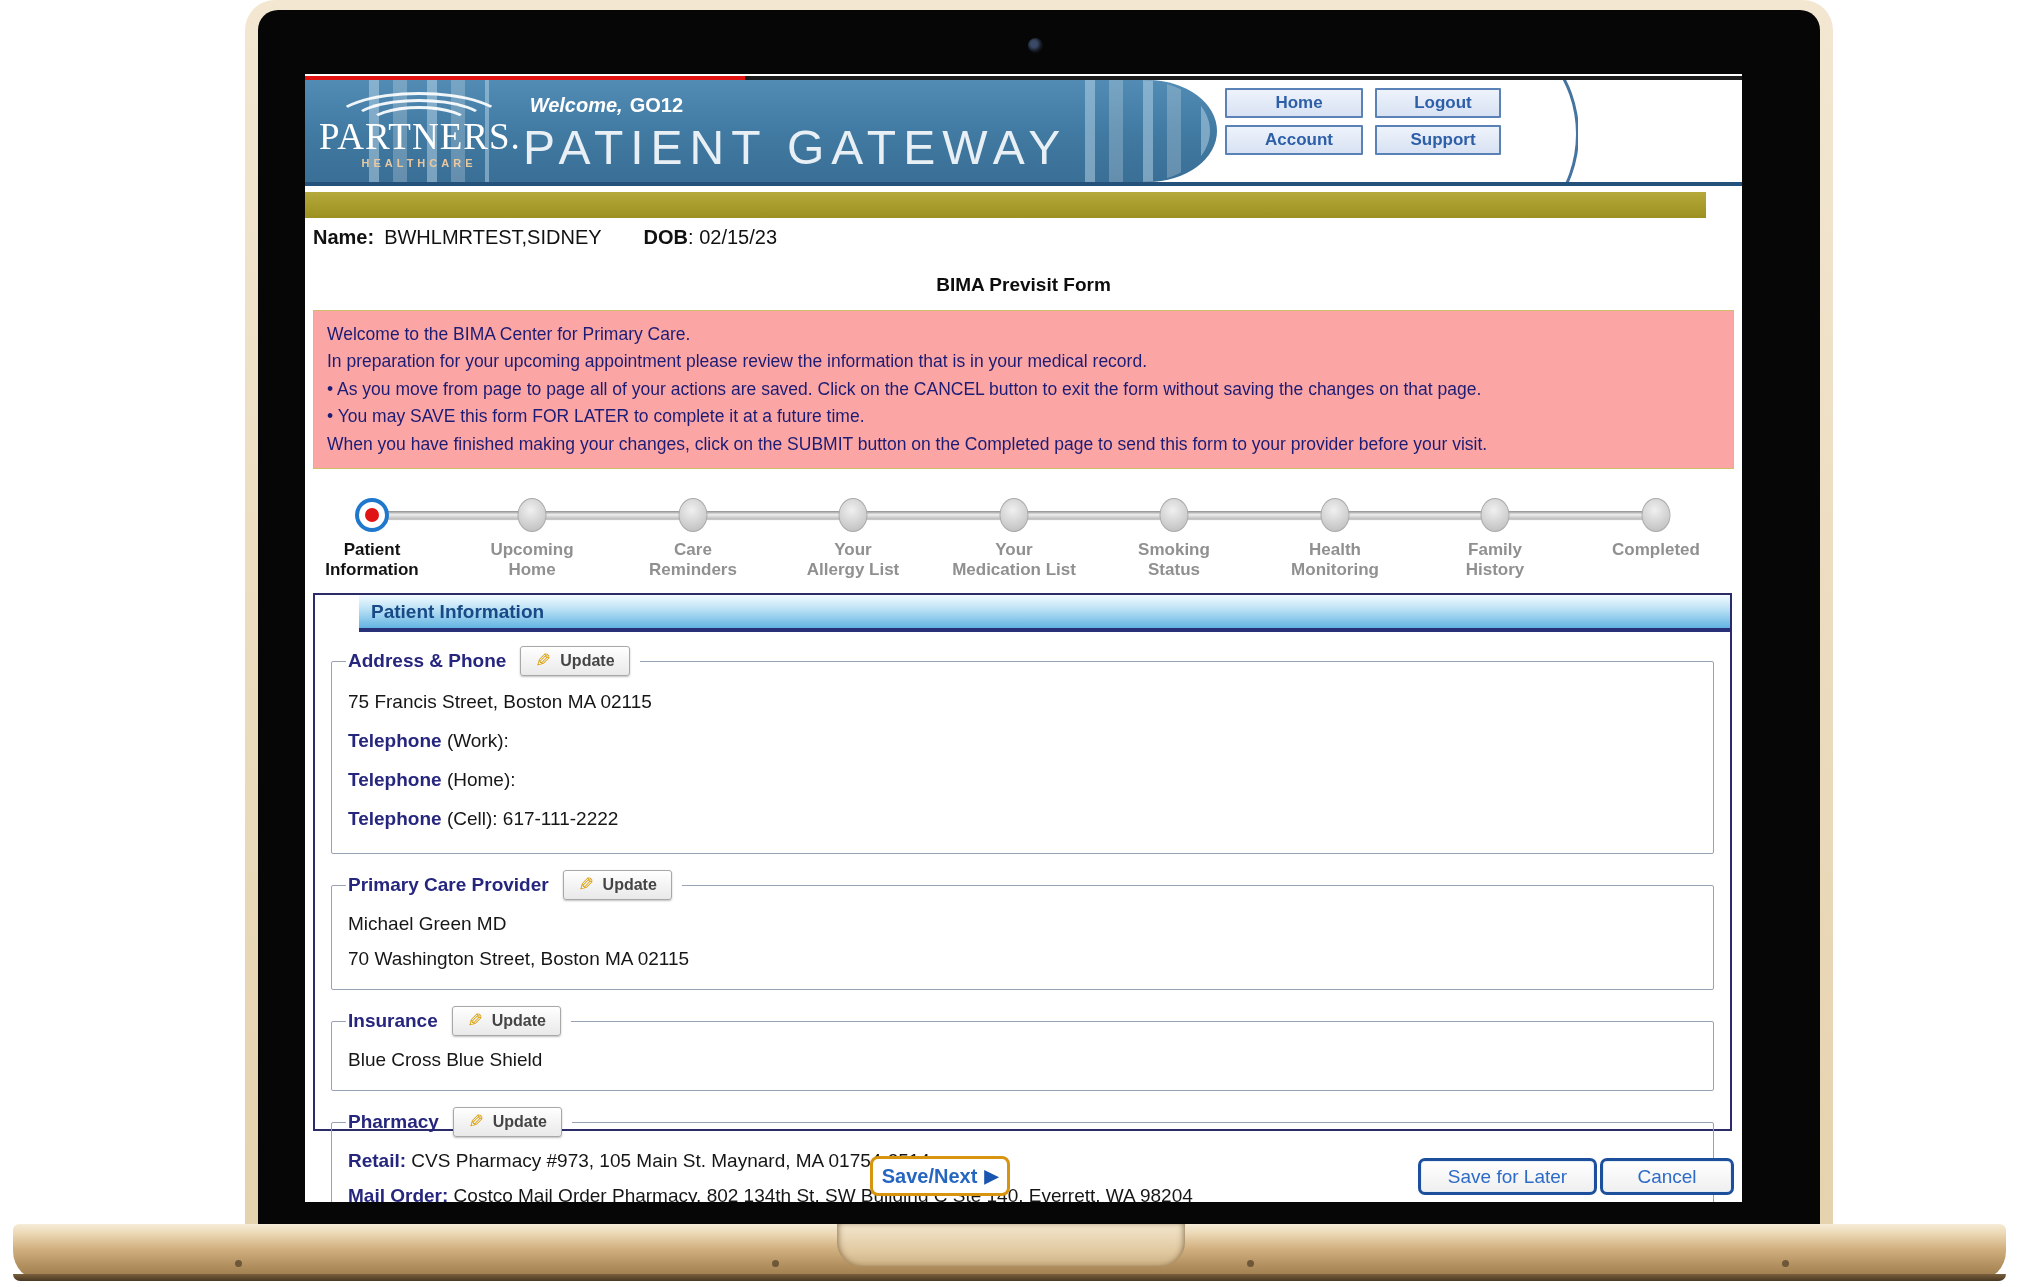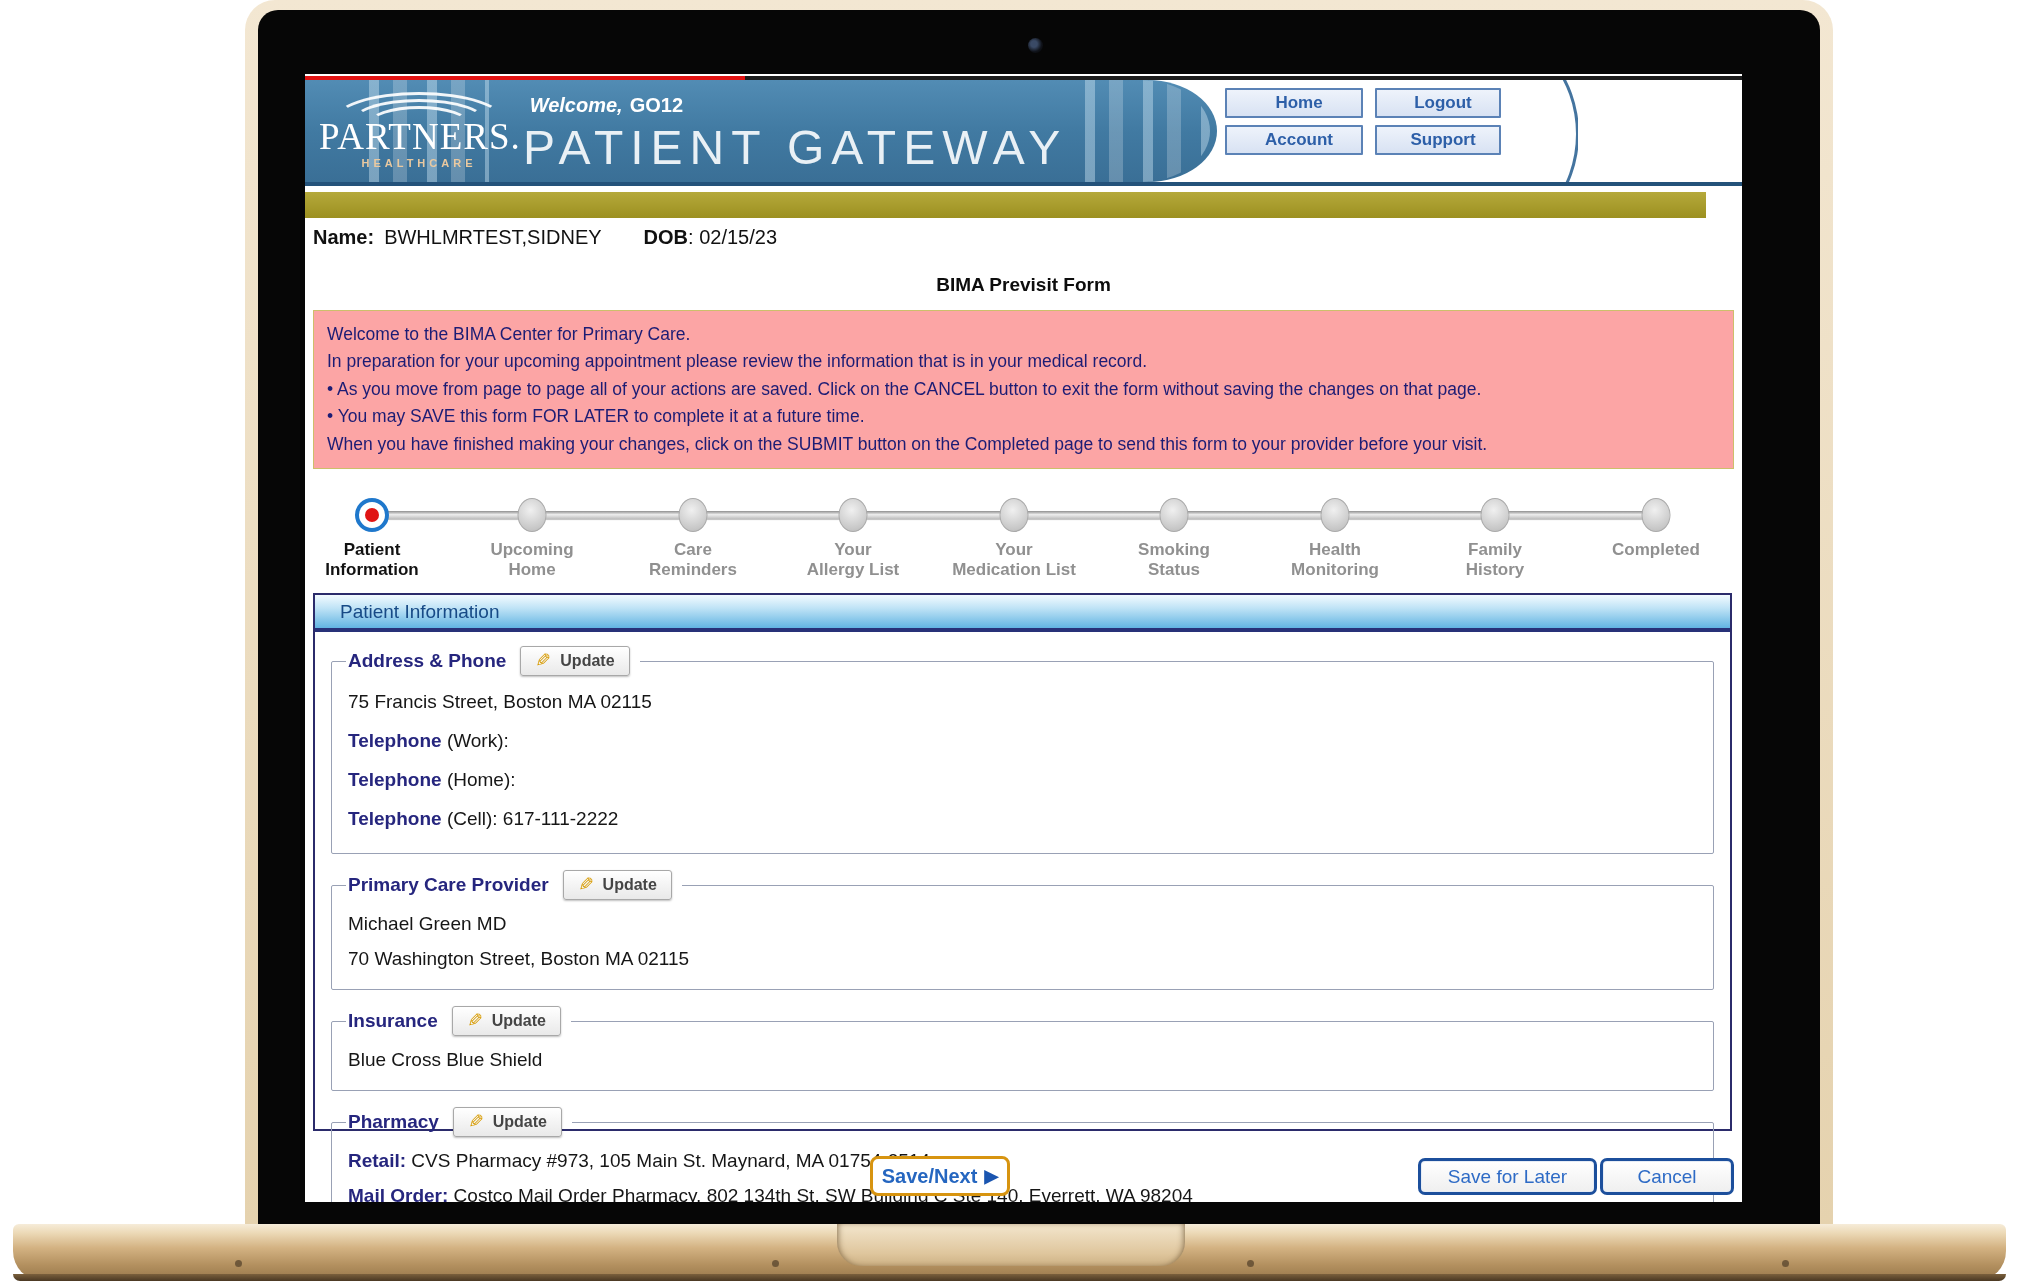--- a/index.html
+++ b/index.html
@@ -85,22 +85,22 @@
        background:radial-gradient(circle at 45% 35%,#f0f0f0,#c6c6c6 75%,#b2b2b2);border:1px solid #aaa;box-sizing:border-box;}
   .step.active .dot{width:34px;height:34px;background:#fff;border:4px solid #1f78cc;}
   .step.active .dot i{position:absolute;left:50%;top:50%;transform:translate(-50%,-50%);
        width:14px;height:14px;border-radius:50%;background:#e01414;display:block;}
   .slabel{position:absolute;left:0;top:58px;width:170px;font-size:17px;font-weight:bold;color:#909090;line-height:1.18;}
   .step.active .slabel{color:#121212;}
 
   
   .panel{position:absolute;left:8px;top:519px;width:1419px;height:538px;border:2px solid #2b2b6b;box-sizing:border-box;background:#fff;}
   .panel-bar{height:33px;background:linear-gradient(180deg,#f3fbff 0%,#bfe3f6 40%,#62b4e2 100%);
-             border-bottom:4px solid #283178;color:#174a86;font-weight:normal;font-size:19px;
-             line-height:33px;padding-left:25px;}
+             border-bottom:4px solid #283178;color:#174a86;font-weight:bold;font-size:19px;
+             line-height:33px;padding-left:12px;margin-left:44px;}
   fieldset{border:1px solid #99a1b5;border-radius:2px;margin:16px 16px 8px;padding:0 14px 6px;}
   fieldset.f1{margin-top:14px;}
   legend{display:flex;align-items:center;gap:14px;padding:0 10px 0 2px;}
   .gtitle{color:#26267e;font-weight:bold;font-size:19px;}
   .update{display:inline-flex;align-items:center;gap:9px;border:1px solid #a8a8a8;border-radius:3px;
           background:linear-gradient(#ffffff,#e9e9e9);padding:4px 14px 5px;cursor:pointer;
           font-family:"Liberation Sans",sans-serif;box-shadow:0 1px 2px rgba(0,0,0,.25);}
   .update .pencil{color:#d89b00;font-size:19px;transform:scaleX(-1);line-height:1;}
   .update .ulabel{font-weight:bold;font-size:16px;color:#454545;}
   .gline{margin:13px 2px;font-size:19px;color:#161616;}

